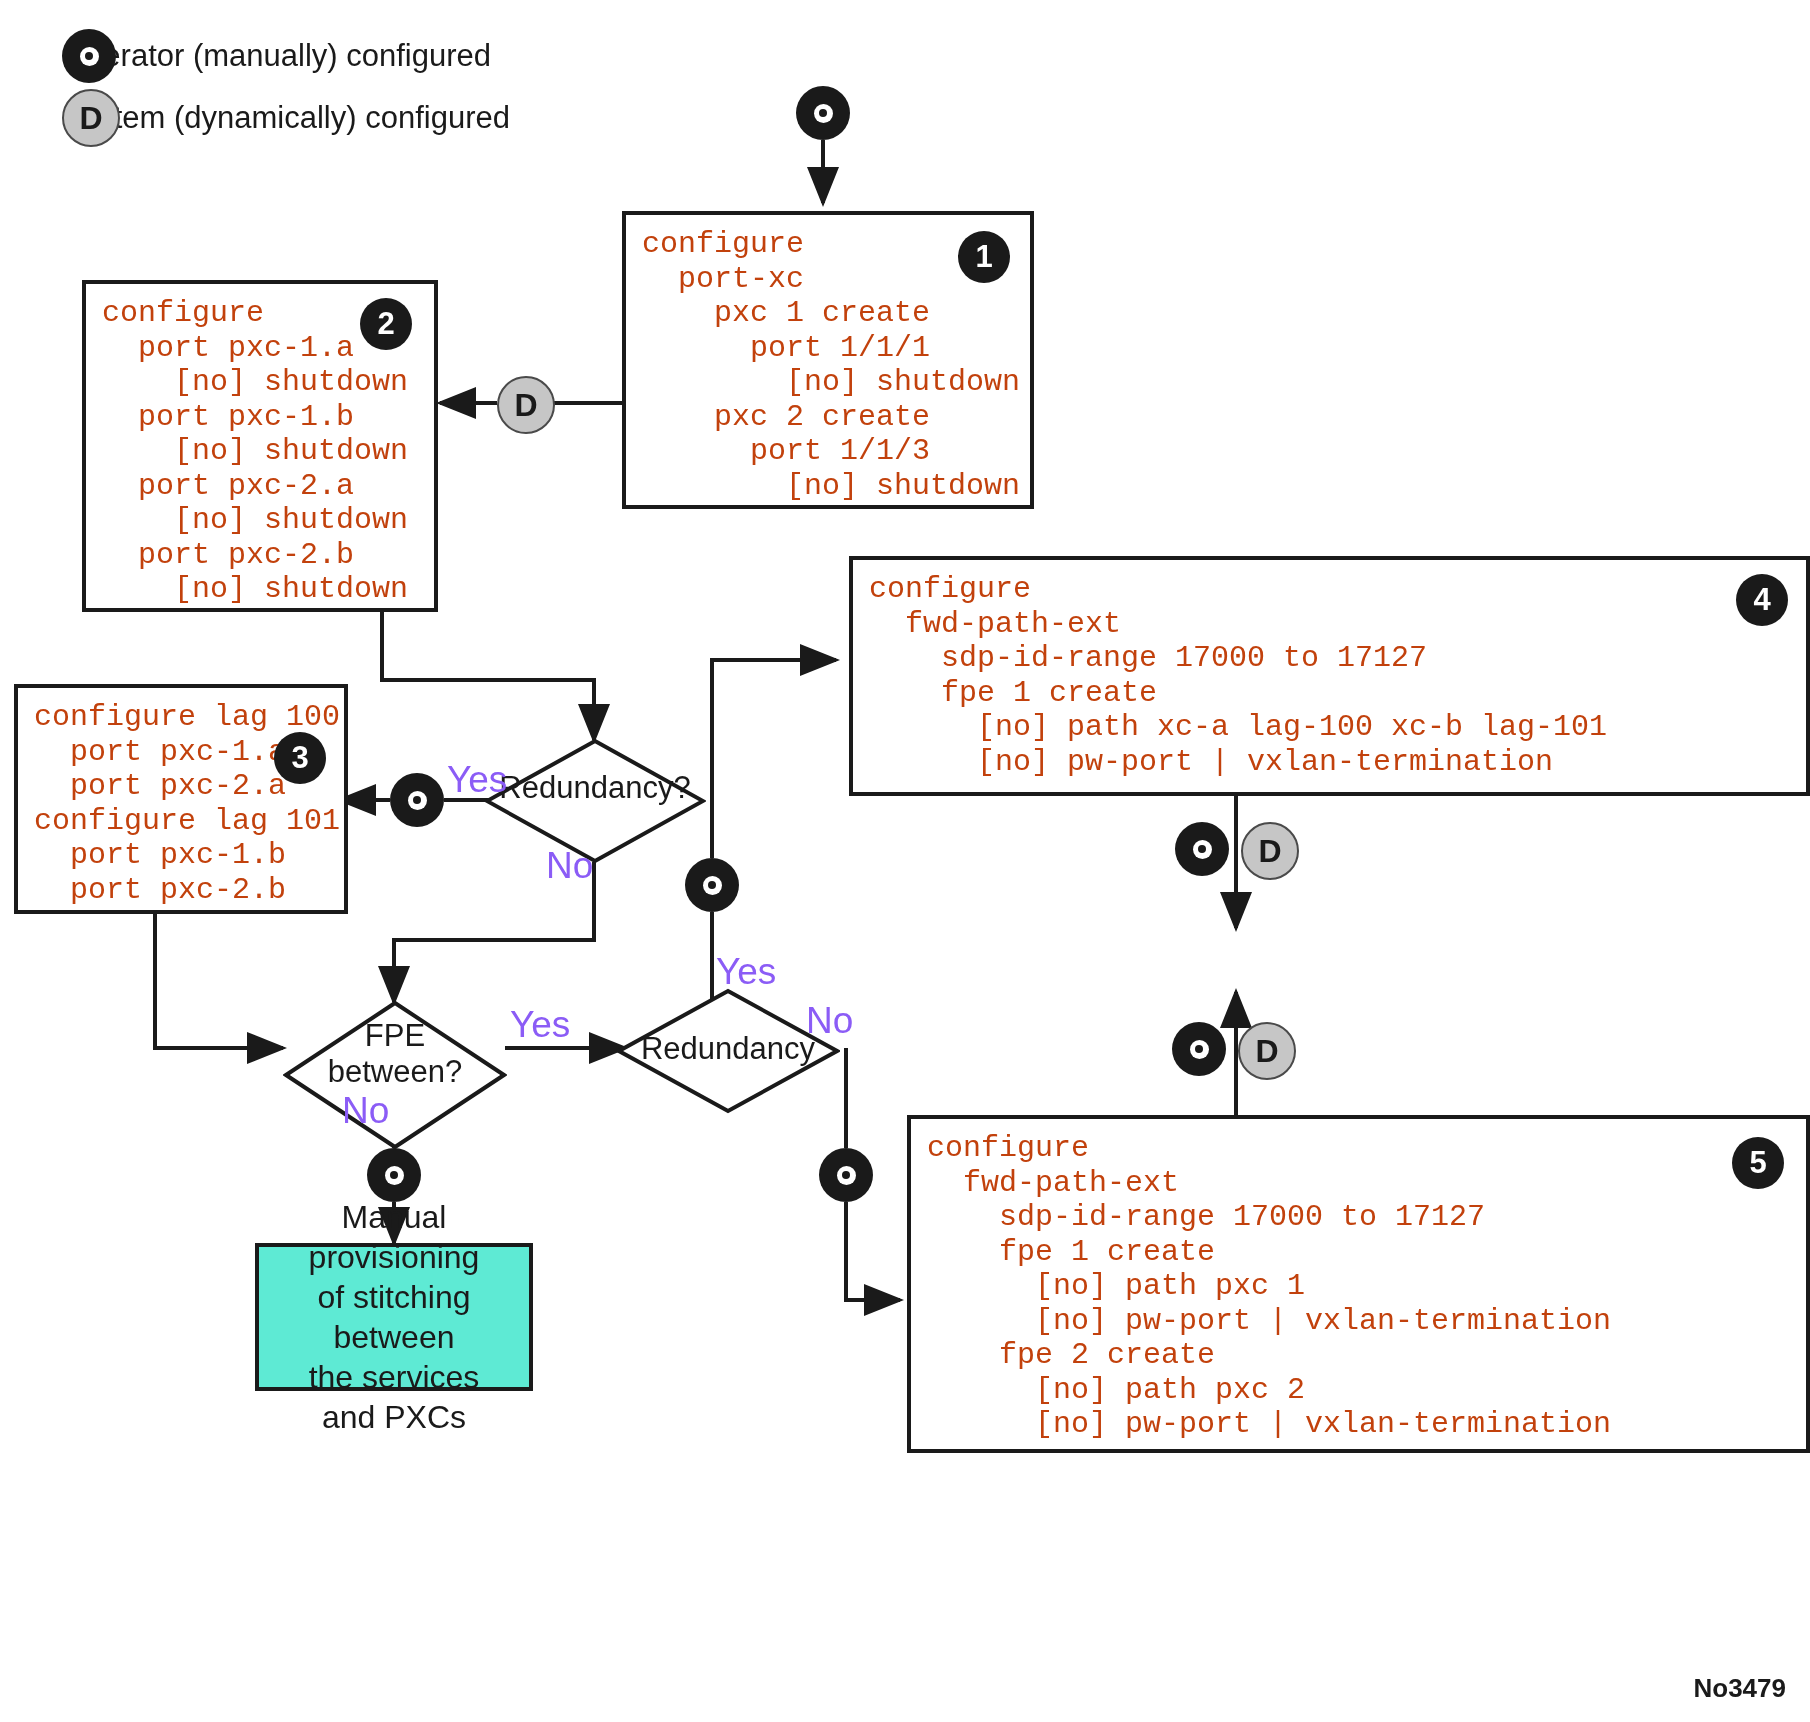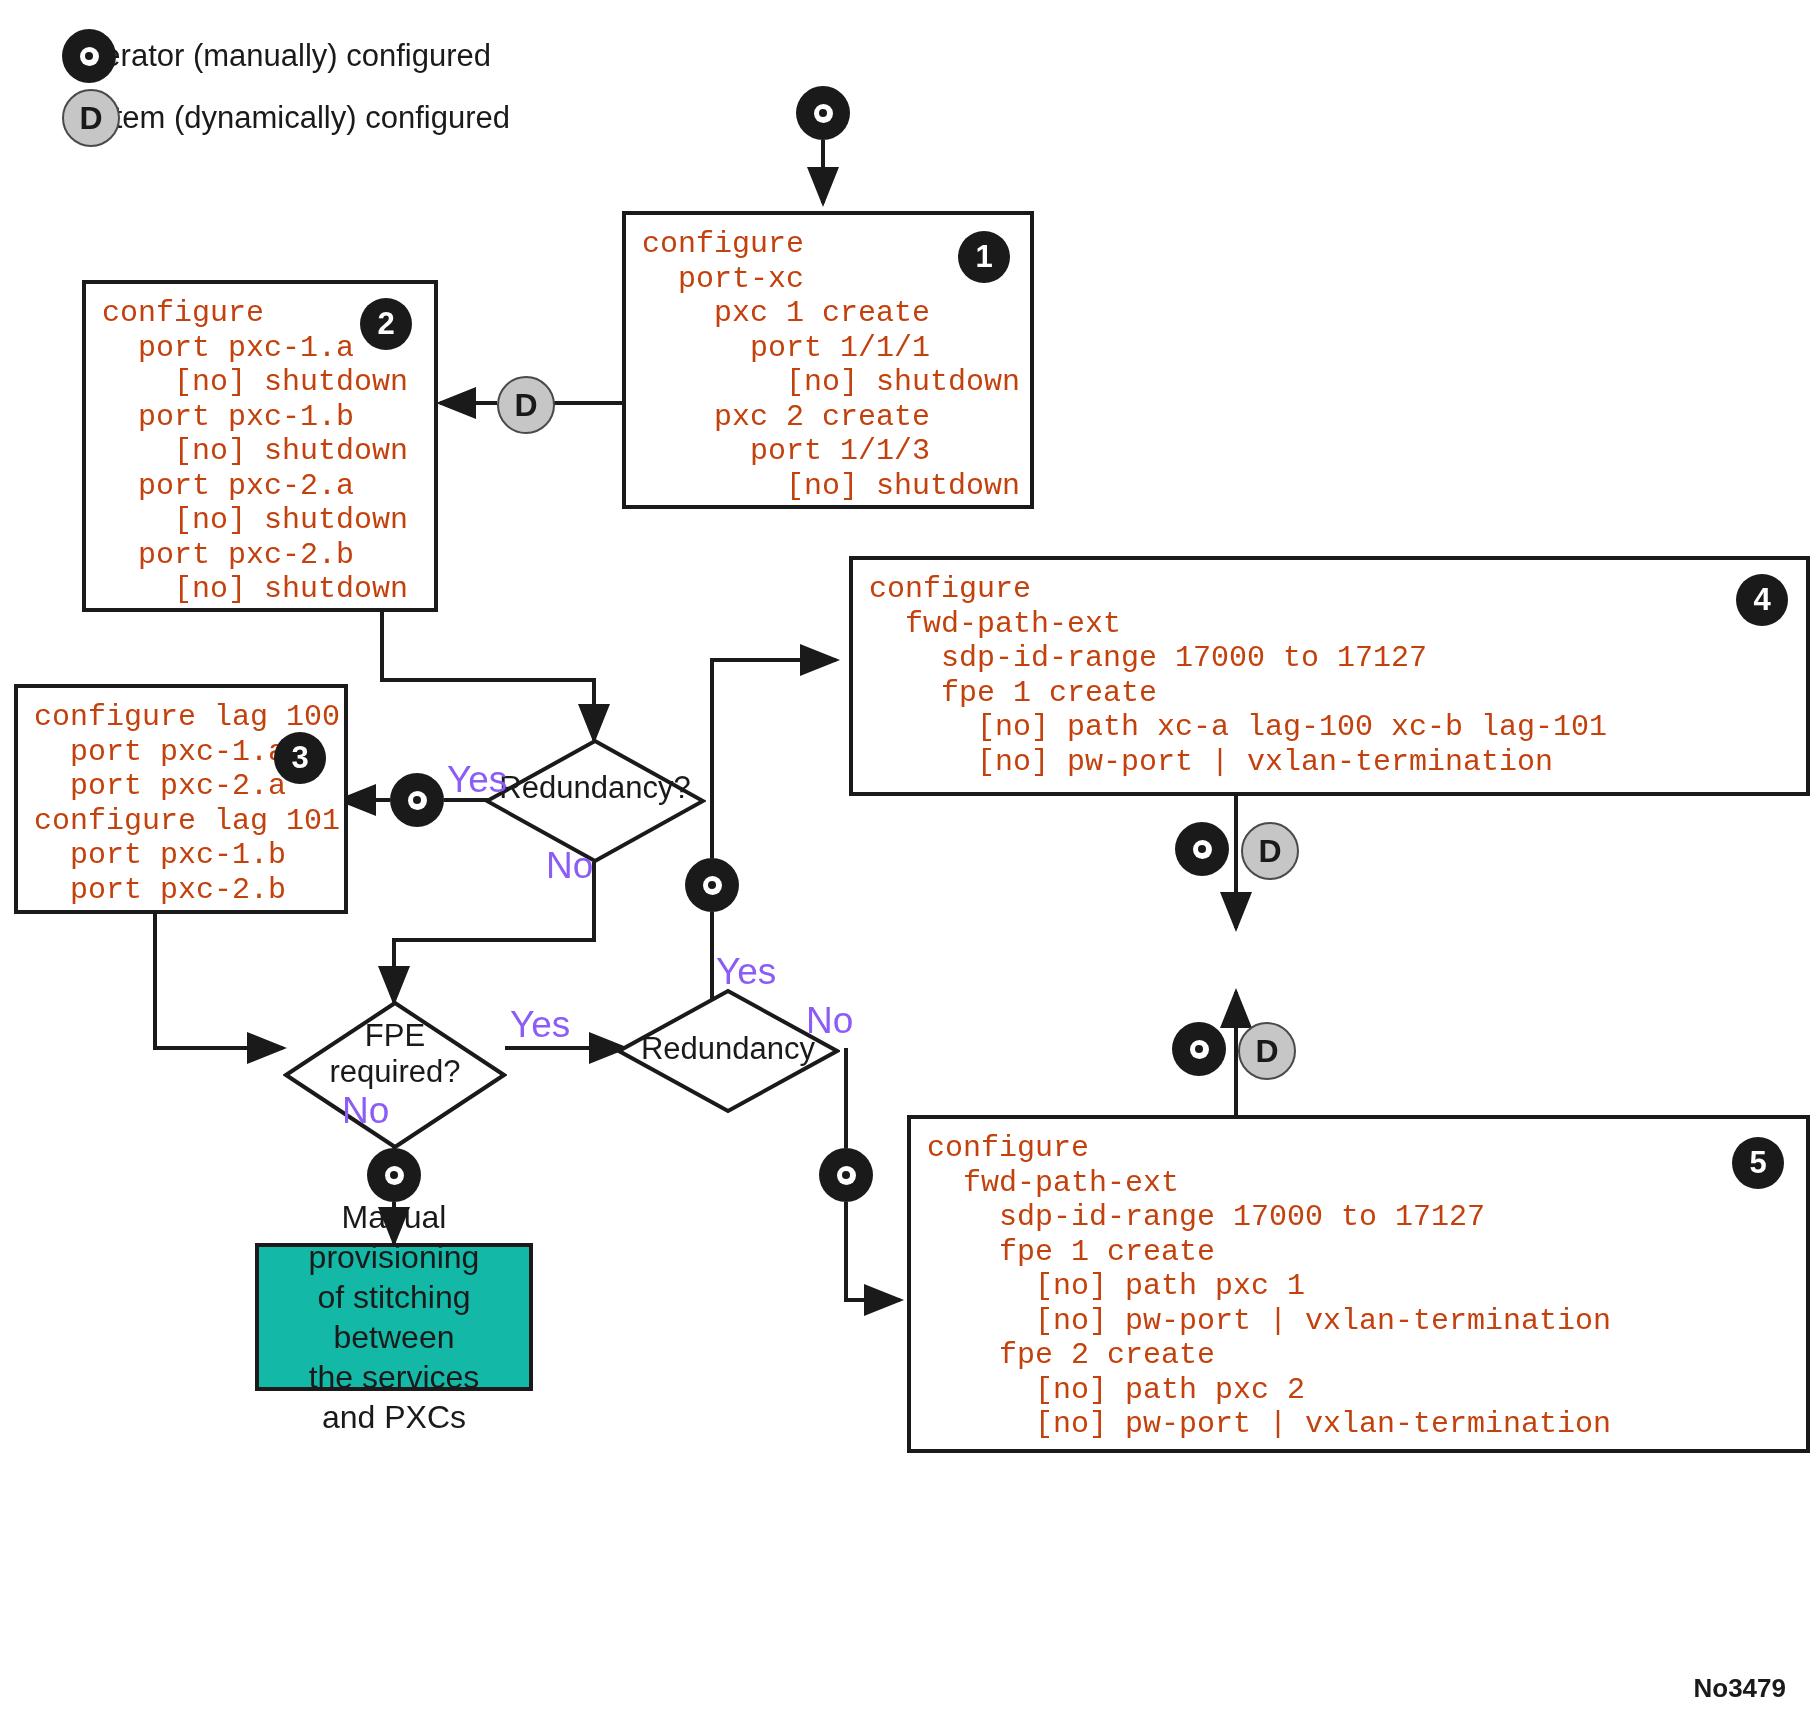--- a/index.html
+++ b/index.html
@@ -31,21 +31,21 @@
   .tok.o .ring::after{content:"";position:absolute;left:5.5px;top:5.5px;
                width:8px;height:8px;border-radius:50%;background:#1a1a1a;}
 
   .legend-row{position:absolute;display:flex;align-items:center;gap:22px;}
   .legend-label{font-size:31px;color:#1a1a1a;white-space:nowrap;}
 
   .diamond-lbl{position:absolute;text-align:center;font-size:31px;
        color:#1a1a1a;line-height:36px;white-space:pre;}
   .edge-lbl{position:absolute;font-size:37px;color:#8b5cf6;white-space:nowrap;}
 
-  .plainbox{position:absolute;background:#14b8a6;border:4px solid #1a1a1a;
+  .plainbox{position:absolute;background:#5eead4;border:4px solid #1a1a1a;
        box-sizing:border-box;display:flex;align-items:center;
        justify-content:center;text-align:center;font-size:32px;
        line-height:40px;color:#1a1a1a;}
 
   .figid{position:absolute;font-size:26px;font-weight:bold;color:#1a1a1a;}
 </style>
 </head>
 <body>
 
 <div id="root">
@@ -203,21 +203,21 @@
   </svg>
   <div class="diamond-lbl" style="left:484px;top:770px;width:222px;text-align:center;">Redundancy?</div>
   <div class="edge-lbl" style="left:447px;top:759px;">Yes</div>
   <div class="edge-lbl" style="left:546px;top:845px;">No</div>
 
   <svg style="position:absolute;left:283px;top:1000px;" width="224" height="150">
     <polygon points="112,3 221,75 112,147 3,75" fill="#fff" stroke="#1a1a1a" stroke-width="4"></polygon>
   </svg>
   <div class="diamond-lbl" style="left:283px;top:1018px;width:224px;
        white-space:pre-line;">FPE
-required?</div>
+between?</div>
   <div class="edge-lbl" style="left:510px;top:1004px;">Yes</div>
   <div class="edge-lbl" style="left:342px;top:1090px;">No</div>
 
   <svg style="position:absolute;left:616px;top:988px;" width="224" height="126">
     <polygon points="112,3 221,63 112,123 3,63" fill="#fff" stroke="#1a1a1a" stroke-width="4"></polygon>
   </svg>
   <div class="diamond-lbl" style="left:616px;top:1031px;width:224px;">Redundancy</div>
   <div class="edge-lbl" style="left:716px;top:951px;">Yes</div>
   <div class="edge-lbl" style="left:806px;top:1000px;">No</div>
 

